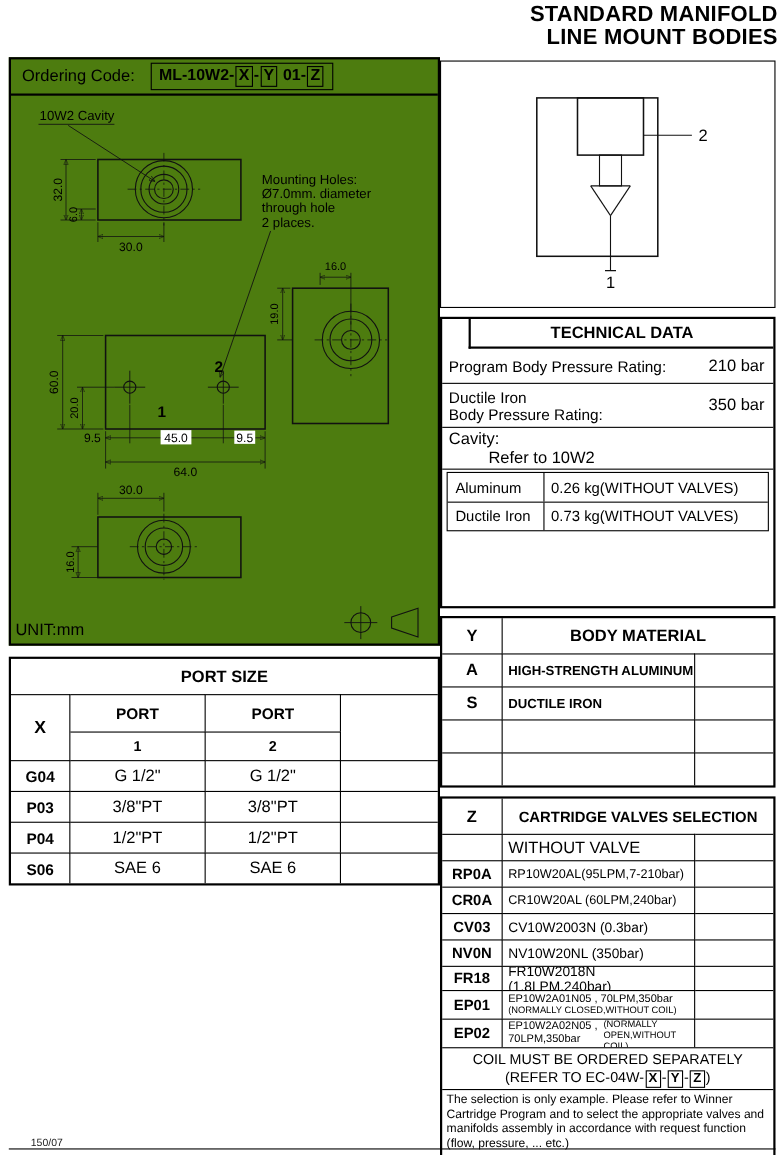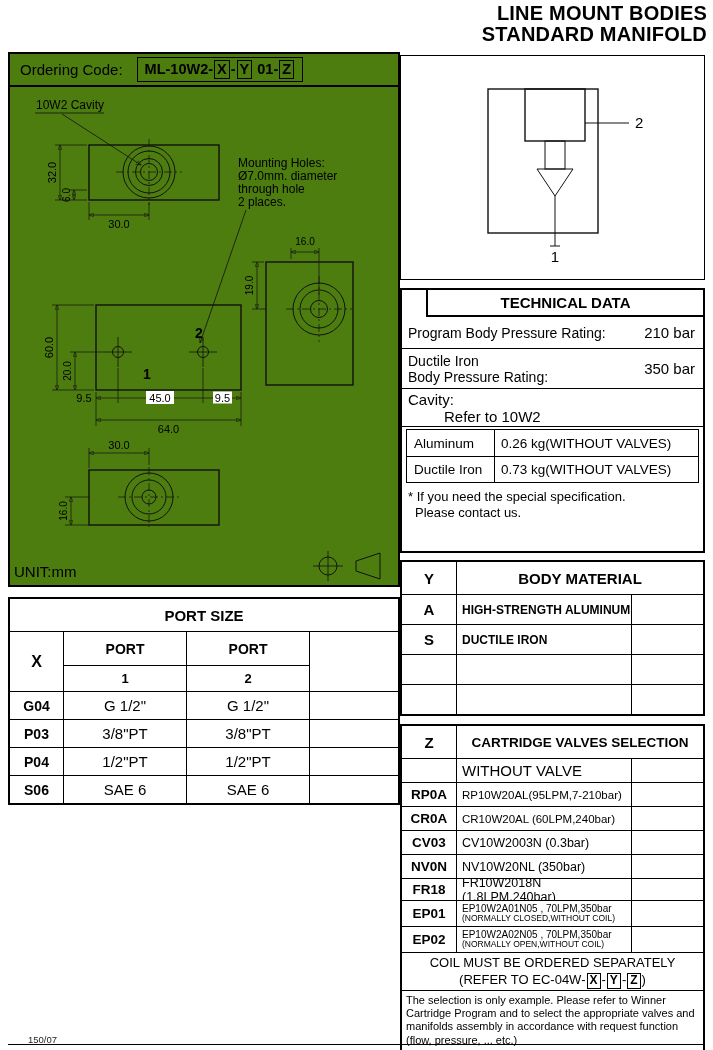--- a/index.html
+++ b/index.html
@@ -84,22 +84,22 @@
 
   .footer-text { position:absolute; left:28px; top:1034px; font-size:9.5px; color:#222; }
   .footer-line { position:absolute; left:8px; top:1044px; width:697px; border-top:1.5px solid #000; }
 </style>
 </head>
 <body>
 
 <div class="page">
 
   <div class="page-title">
+    <div>STANDARD MANIFOLD</div>
     <div>LINE MOUNT BODIES</div>
-    <div>STANDARD MANIFOLD</div>
   </div>
 
   <div class="left-col">
     <div class="ordering-row">
       <span class="ordering-label">Ordering Code:</span>
       <span class="code-box"><span>ML-10W2-</span><span class="boxed">X</span><span>-</span><span class="boxed">Y</span><span> 01-</span><span class="boxed">Z</span></span>
     </div>
 
     <div class="drawing-area">
       <svg width="388" height="498" viewBox="0 0 388 498">
@@ -253,24 +253,20 @@
     <div class="wt">
       <div class="wt-row">
         <div class="wt-mat">Aluminum</div>
         <div class="wt-val">0.26 kg(WITHOUT VALVES)</div>
       </div>
       <div class="wt-row">
         <div class="wt-mat">Ductile Iron</div>
         <div class="wt-val">0.73 kg(WITHOUT VALVES)</div>
       </div>
     </div>
-    <div class="tech-note-special">
-      <div>* If you need the special specification.</div>
-      <div class="l2">Please contact us.</div>
-    </div>
   </div>
 
   <div class="tbl port-tbl">
     <div class="cell port-title" style="grid-area:1/1/2/5">PORT SIZE</div>
     <div class="cell xhdr bt br" style="grid-area:2/1/4/2">X</div>
     <div class="cell port-hdr bt br" style="grid-area:2/2/3/3">PORT</div>
     <div class="cell port-hdr bt br" style="grid-area:2/3/3/4">PORT</div>
     <div class="cell bt" style="grid-area:2/4/4/5"></div>
     <div class="cell port-num bt br" style="grid-area:3/2/4/3">1</div>
     <div class="cell port-num bt br" style="grid-area:3/3/4/4">2</div>
@@ -346,21 +342,21 @@
     <div class="cell bt" style="grid-area:7/3/8/4"></div>
 
     <div class="cell cv-code bt br" style="grid-area:8/1/9/2">EP01</div>
     <div class="cell left bt br" style="grid-area:8/2/9/3;flex-direction:column;align-items:flex-start;justify-content:center">
       <div class="ep-l1">EP10W2A01N05 , 70LPM,350bar</div>
       <div class="ep-l2">(NORMALLY CLOSED,WITHOUT COIL)</div>
     </div>
     <div class="cell bt" style="grid-area:8/3/9/4"></div>
 
     <div class="cell cv-code bt br" style="grid-area:9/1/10/2">EP02</div>
-    <div class="cell left bt br" style="grid-area:9/2/10/3;flex-direction:column;align-items:flex-start;justify-content:center">
+    <div class="cell left bt br" style="grid-area:9/2/10/3;flex-direction:row;align-items:flex-start;justify-content:center">
       <div class="ep-l1">EP10W2A02N05 , 70LPM,350bar</div>
       <div class="ep-l2">(NORMALLY OPEN,WITHOUT COIL)</div>
     </div>
     <div class="cell bt" style="grid-area:9/3/10/4"></div>
 
     <div class="cell coil-cell bt" style="grid-area:10/1/11/4">
       <div>COIL MUST BE ORDERED SEPARATELY</div>
       <div><span>(REFER TO EC-04W-</span><span class="boxed">X</span><span>-</span><span class="boxed">Y</span><span>-</span><span class="boxed">Z</span><span>)</span></div>
     </div>
 

